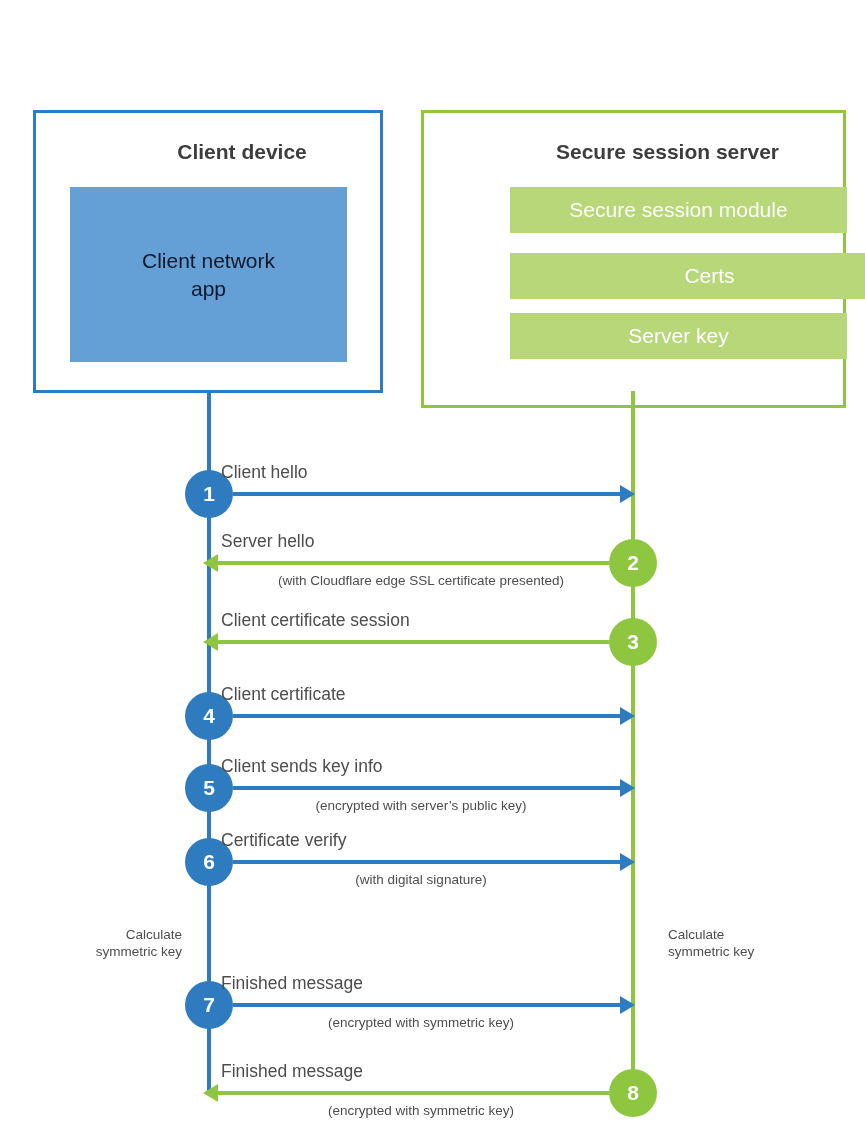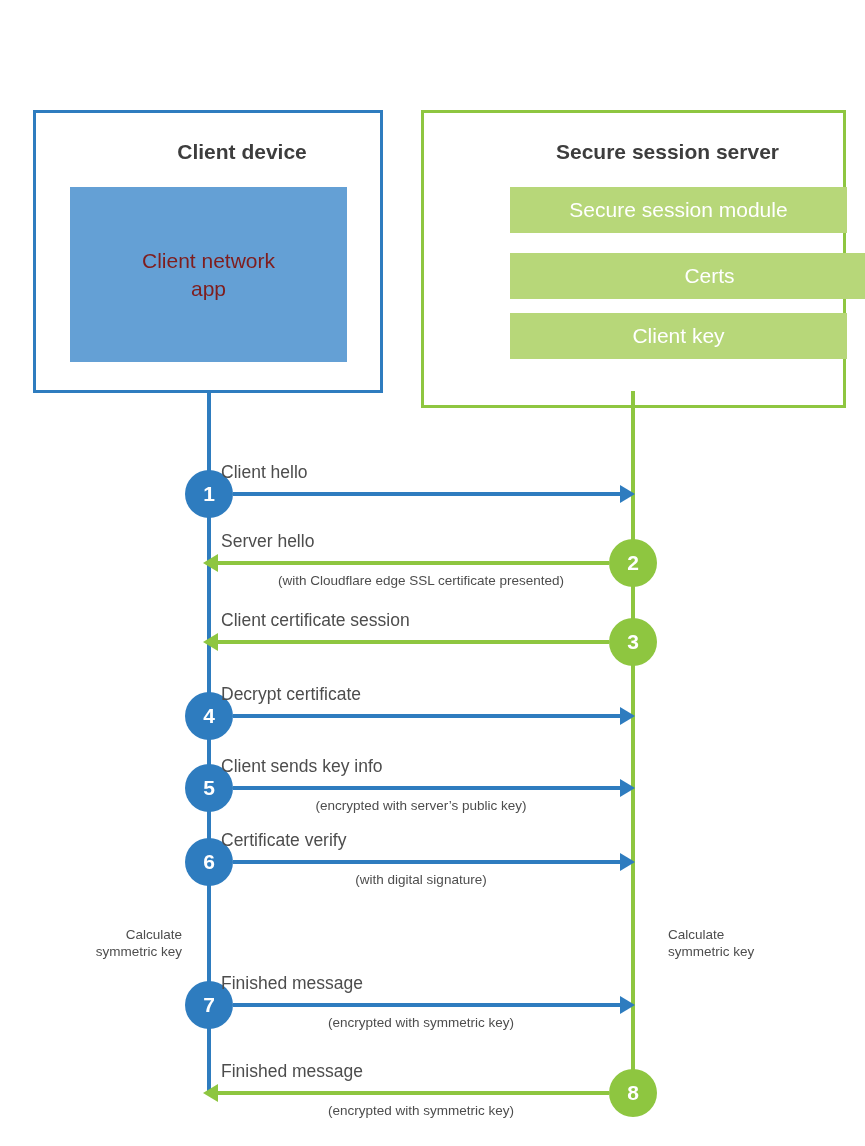--- a/index.html
+++ b/index.html
@@ -26,21 +26,21 @@
     border:3px solid var(--green); box-sizing:border-box; background:#fff;
   }
   .box-title {
     left:0; top:137px; width:100%; text-align:center;
     font-size:21px; font-weight:700; color:#3d3d3d;margin-left:34px;
   }
   #client-box .box-title, #server-box .box-title { position:absolute; top:27px; }
 
   #client-app {
     left:70px; top:187px; width:277px; height:175px;
-    background:var(--blue_fill); color:#7f1d1d; font-size:21px;
+    background:var(--blue_fill); color:#0f172a; font-size:21px;
     display:flex; align-items:center; justify-content:center; text-align:center;
     white-space:pre-line; line-height:1.3;
   }
   .server-bar {
     left:465px; width:337px; height:46px;
     background:var(--green_fill); color:#ffffff; font-size:21px;
     display:flex; align-items:center; justify-content:center; text-align:center;margin-left:45px;
   }
   #bar-0 { top:187px; } #bar-1 { top:253px;padding-left:31px; } #bar-2 { top:313px; }
 
@@ -91,21 +91,21 @@
     <div class="box-title">Client device</div>
   </div>
   <div class="abs" id="client-app">Client network
 app</div>
 
   <div class="abs" id="server-box">
     <div class="box-title">Secure session server</div>
   </div>
   <div class="abs server-bar" id="bar-0">Secure session module</div>
   <div class="abs server-bar" id="bar-1">Certs</div>
-  <div class="abs server-bar" id="bar-2">Client key</div>
+  <div class="abs server-bar" id="bar-2">Server key</div>
 
   <div class="abs" id="client-line"></div>
   <div class="abs" id="server-line"></div>
 
   <div class="step client right s1">
     <div class="line"></div>
     <div class="head"></div>
     <div class="circle">1</div>
     <div class="label">Client hello</div>
   </div>
@@ -122,21 +122,21 @@
     <div class="line"></div>
     <div class="head"></div>
     <div class="circle">3</div>
     <div class="label">Client certificate session</div>
   </div>
 
   <div class="step client right s4">
     <div class="line"></div>
     <div class="head"></div>
     <div class="circle">4</div>
-    <div class="label">Decrypt certificate</div>
+    <div class="label">Client certificate</div>
   </div>
 
   <div class="step client right s5">
     <div class="line"></div>
     <div class="head"></div>
     <div class="circle">5</div>
     <div class="label">Client sends key info</div>
     <div class="sub">(encrypted with server’s public key)</div>
   </div>
 

